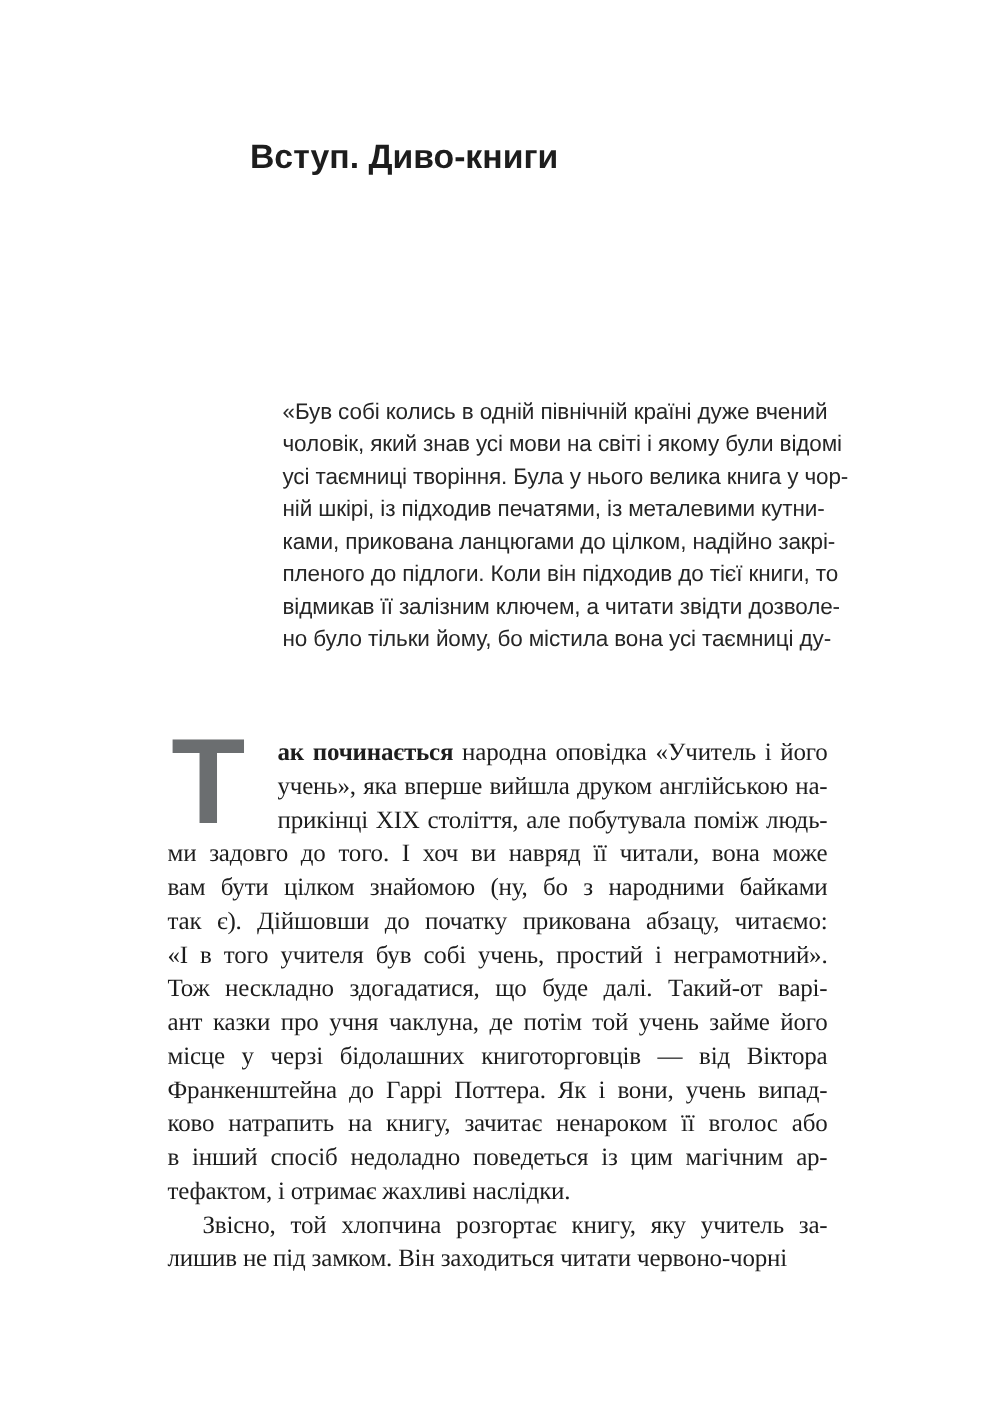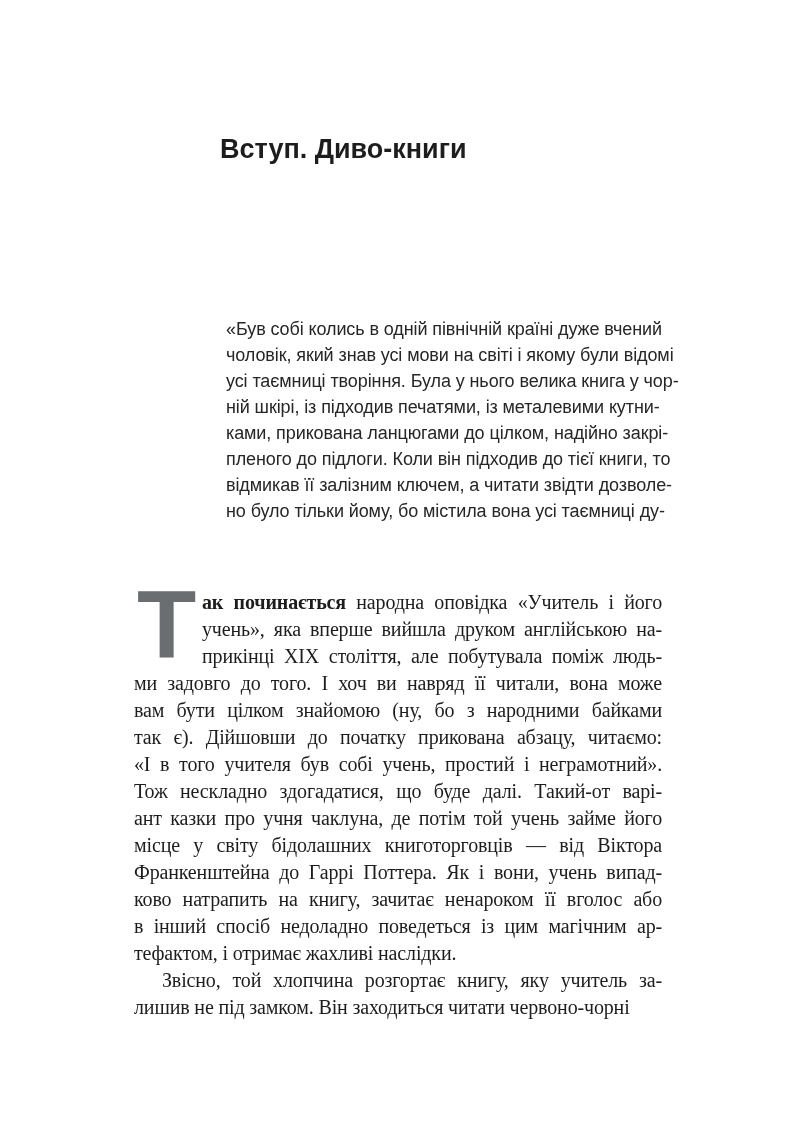--- a/index.html
+++ b/index.html
@@ -7,28 +7,27 @@
     width: 800px; height: 1131px;
     background: var(--bg, #ffffff);
     position: relative;
     font-family: "Liberation Serif", serif;
     overflow: hidden;
   }
   .page { position: absolute; inset: 0; }
 
   .title {
     position: absolute;
-    left: 200px; top: 114px;
+    left: 200px; top: 90px;
     font-family: "Liberation Sans", sans-serif;
     font-weight: 700;
     font-size: 27px;
     line-height: 34px;
     color: var(--ink, #1d1d1d);
     white-space: nowrap;
-    margin-left: 20px;
   }
 
   .epigraph {
     position: absolute;
     left: 200px; top: 316px;
     width: 465px;
     font-family: "Liberation Sans", sans-serif;
     font-size: 18px;
     color: var(--epi, #262626);
     margin-left: 26px;
@@ -45,21 +44,21 @@
     width: 528px;
     font-size: 20px;
     color: var(--ink, #1d1d1d);
     letter-spacing: -0.15px;
   }
   .line {
     line-height: 27px;
     white-space: nowrap;
   }
   .just { text-align: justify; text-align-last: justify; }
-  .narrow { margin-left: 68px; }   
+  .narrow { margin-left: 88px; }   
   .indent { text-indent: 28px; }   
 
   .dropcap {
     position: absolute;
     left: 3px; top: -1px;
     width: 60px; height: 74px;
     overflow: visible;
   }
   .dropcap span {
     display: block;
@@ -104,21 +103,21 @@
         <div class="line just narrow">прикінці XIX століття, але побутувала поміж людь-</div>
       </div>
 
     <div>
         <div class="line just">ми задовго до того. І хоч ви навряд її читали, вона може</div>
         <div class="line just">вам бути цілком знайомою (ну, бо з народними байками</div>
         <div class="line just">так є). Дійшовши до початку прикована абзацу, читаємо:</div>
         <div class="line just">«І в того учителя був собі учень, простий і неграмотний».</div>
         <div class="line just">Тож нескладно здогадатися, що буде далі. Такий-от варі-</div>
         <div class="line just">ант казки про учня чаклуна, де потім той учень займе його</div>
-        <div class="line just">місце у світу бідолашних книготорговців — від Віктора</div>
+        <div class="line just">місце у черзі бідолашних книготорговців — від Віктора</div>
         <div class="line just">Франкенштейна до Гаррі Поттера. Як і вони, учень випад-</div>
         <div class="line just">ково натрапить на книгу, зачитає ненароком її вголос або</div>
         <div class="line just">в інший спосіб недоладно поведеться із цим магічним ар-</div>
       </div>
 
     <div class="line">тефактом, і отримає жахливі наслідки.</div>
 
     <div class="line just indent">Звісно, той хлопчина розгортає книгу, яку учитель за-</div>
 
     <div class="line">лишив не під замком. Він заходиться читати червоно-чорні</div>

